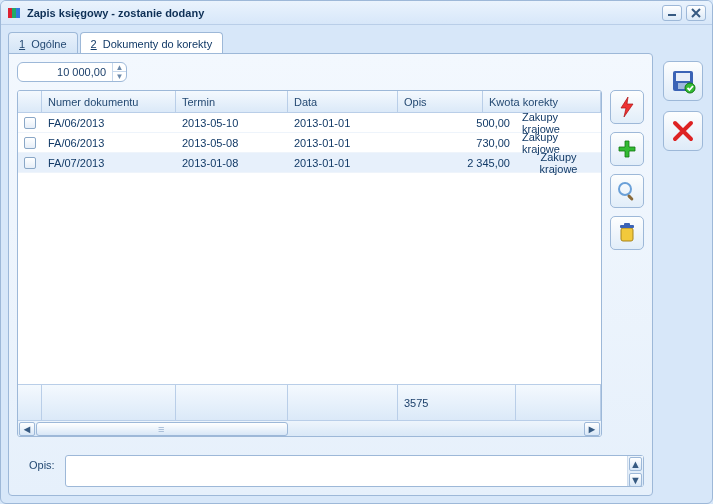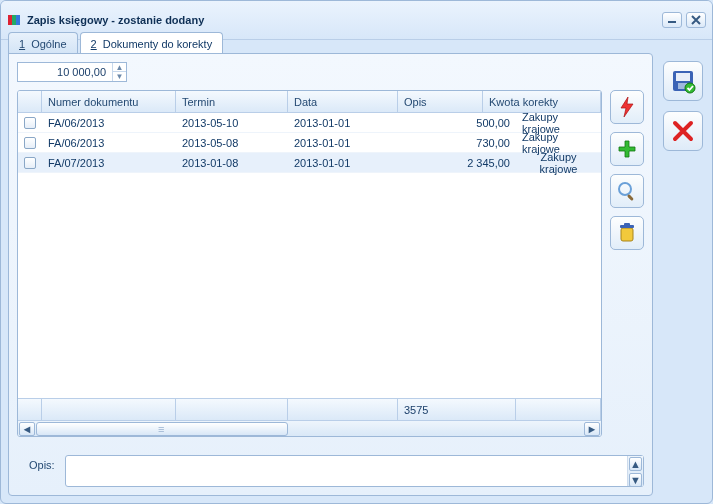--- a/index.html
+++ b/index.html
@@ -1,37 +1,37 @@
 <!DOCTYPE html>
 <html><head>
 <meta charset="utf-8">
 <style>
   * { box-sizing: border-box; }
   html, body { margin:0; padding:0; font-family: Tahoma, Verdana, sans-serif; font-size:11px; color:#1b3f6a; }
   body { background:#d7e7f9; }
   .window { width:713px; height:504px; background:#d7e7f9; border:1px solid #9db8d8; border-radius:6px; overflow:hidden; position:relative; }
   
-  .titlebar { height:39px; background:linear-gradient(#eaf3fd,#d7e7f9); display:flex; align-items:center; padding:4px 6px; border-bottom:1px solid #b9cee8; }
+  .titlebar { height:24px; background:linear-gradient(#eaf3fd,#d7e7f9); display:flex; align-items:center; padding:4px 6px; border-bottom:1px solid #b9cee8; }
   .titlebar .app-icon { width:14px; height:14px; margin-right:6px; }
   .titlebar .title { font-weight:bold; color:#0e2f55; }
   .titlebar .spacer { flex:1; }
   .title-btn { width:20px; height:16px; border:1px solid #9db8d8; border-radius:3px; background:linear-gradient(#ffffff,#dbe9f8); margin-left:4px; display:flex; align-items:center; justify-content:center; color:#365a82; }
   .title-btn svg { display:block; }
   
   .body { position:absolute; left:7px; right:7px; top:30px; bottom:7px; }
   
   .tabs { height:22px; display:flex; align-items:flex-end; gap:0; }
   .tab { height:22px; padding:0 10px; border:1px solid #9db8d8; border-bottom:none; border-top-left-radius:4px; border-top-right-radius:4px; background:linear-gradient(#e8f1fb,#d3e4f6); display:flex; align-items:center; gap:4px; cursor:pointer; margin-right:2px; position:relative; top:1px; color:#254a73; }
   .tab.active { background:#ffffff; color:#123a67; }
   .tab .num { text-decoration:underline; margin-right:2px; }
   .panel { border:1px solid #9db8d8; background:linear-gradient(#f3f8fe,#e6f0fb); border-radius:0 4px 4px 4px; position:absolute; left:0; top:22px; right:52px; bottom:0; padding:8px; }
   
   .cost-row { display:flex; align-items:center; gap:10px; margin-bottom:8px; }
   .cost-label { color:#254a73; }
-  .num-input { width:110px; height:20px; background:#fff; border:1px solid #9db8d8; border-radius:0; display:flex; align-items:center; }
+  .num-input { width:110px; height:20px; background:#fff; border:1px solid #9db8d8; border-radius:6px; display:flex; align-items:center; }
   .num-input .val { flex:1; text-align:right; padding:0 6px; }
   .num-input .spin { width:14px; display:flex; flex-direction:column; border-left:1px solid #c7d8ec; }
   .num-input .spin div { height:9px; display:flex; align-items:center; justify-content:center; color:#6b88a9; font-size:8px; }
   .num-input .spin div:first-child { border-bottom:1px solid #c7d8ec; }
   
   .grid-area { position:absolute; left:8px; right:8px; top:36px; bottom:58px; display:flex; gap:8px; }
   .grid-wrap { flex:1; display:flex; flex-direction:column; border:1px solid #9db8d8; border-radius:3px; background:#ffffff; overflow:hidden; }
   
   .gh { display:flex; height:22px; background:linear-gradient(#f4f9fe,#dbe9f8); border-bottom:1px solid #b9cee8; }
   .gh .c { border-right:1px solid #b9cee8; padding:0 6px; display:flex; align-items:center; color:#254a73; }
@@ -41,21 +41,21 @@
   .col-data { width:110px; }
   .col-kw { width:118px; justify-content:flex-start; }
   .col-opis { flex:1; }
   .rows { flex:1; overflow:auto; }
   .row { display:flex; height:20px; align-items:center; border-bottom:1px solid #eef4fb; }
   .row.sel { background:#e7f0fb;text-align:center; }
   .row .c { padding:0 6px; display:flex; align-items:center; color:#123a67; }
   .row .c.right { justify-content:flex-end; }
   .chk { width:12px; height:12px; border:1px solid #8aa7c7; background:linear-gradient(#ffffff,#e6eef8); border-radius:2px; }
   
-  .sum { height:22px; border-top:1px solid #b9cee8; background:linear-gradient(#f4f9fe,#dbe9f8); display:flex; }
+  .sum { height:36px; border-top:1px solid #b9cee8; background:linear-gradient(#f4f9fe,#dbe9f8); display:flex; }
   .sum .c { border-right:1px solid #b9cee8; display:flex; align-items:center; padding:0 6px; }
   
   .hscroll { height:16px; border-top:1px solid #b9cee8; background:linear-gradient(#eef5fc,#d9e8f7); display:flex; align-items:center; }
   .hscroll .arrow { width:16px; height:14px; border:1px solid #9db8d8; border-radius:2px; background:linear-gradient(#ffffff,#d8e7f7); display:flex; align-items:center; justify-content:center; margin:0 1px; color:#365a82; }
   .hscroll .track { flex:1; height:14px; position:relative; }
   .hscroll .thumb { position:absolute; left:0; width:46%; height:14px; border:1px solid #9db8d8; border-radius:3px; background:linear-gradient(#ffffff,#d8e7f7); display:flex; align-items:center; justify-content:center; color:#9bb4d1; letter-spacing:1px; }
   
   .side-col { width:34px; display:flex; flex-direction:column; gap:8px; }
   .icon-btn { width:34px; height:34px; border:1px solid #9db8d8; border-radius:5px; background:linear-gradient(#fdfefe,#e1edf9); display:flex; align-items:center; justify-content:center; cursor:pointer; }
   .icon-btn svg { display:block; }

